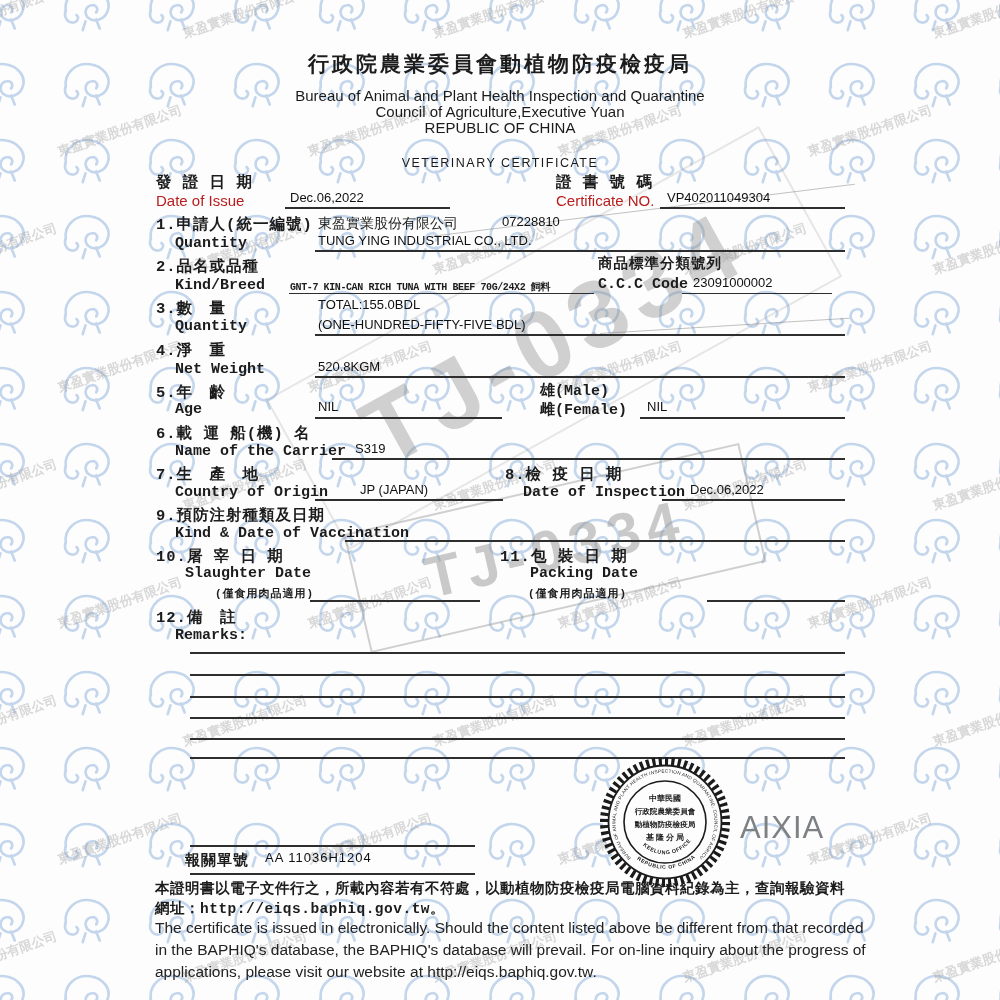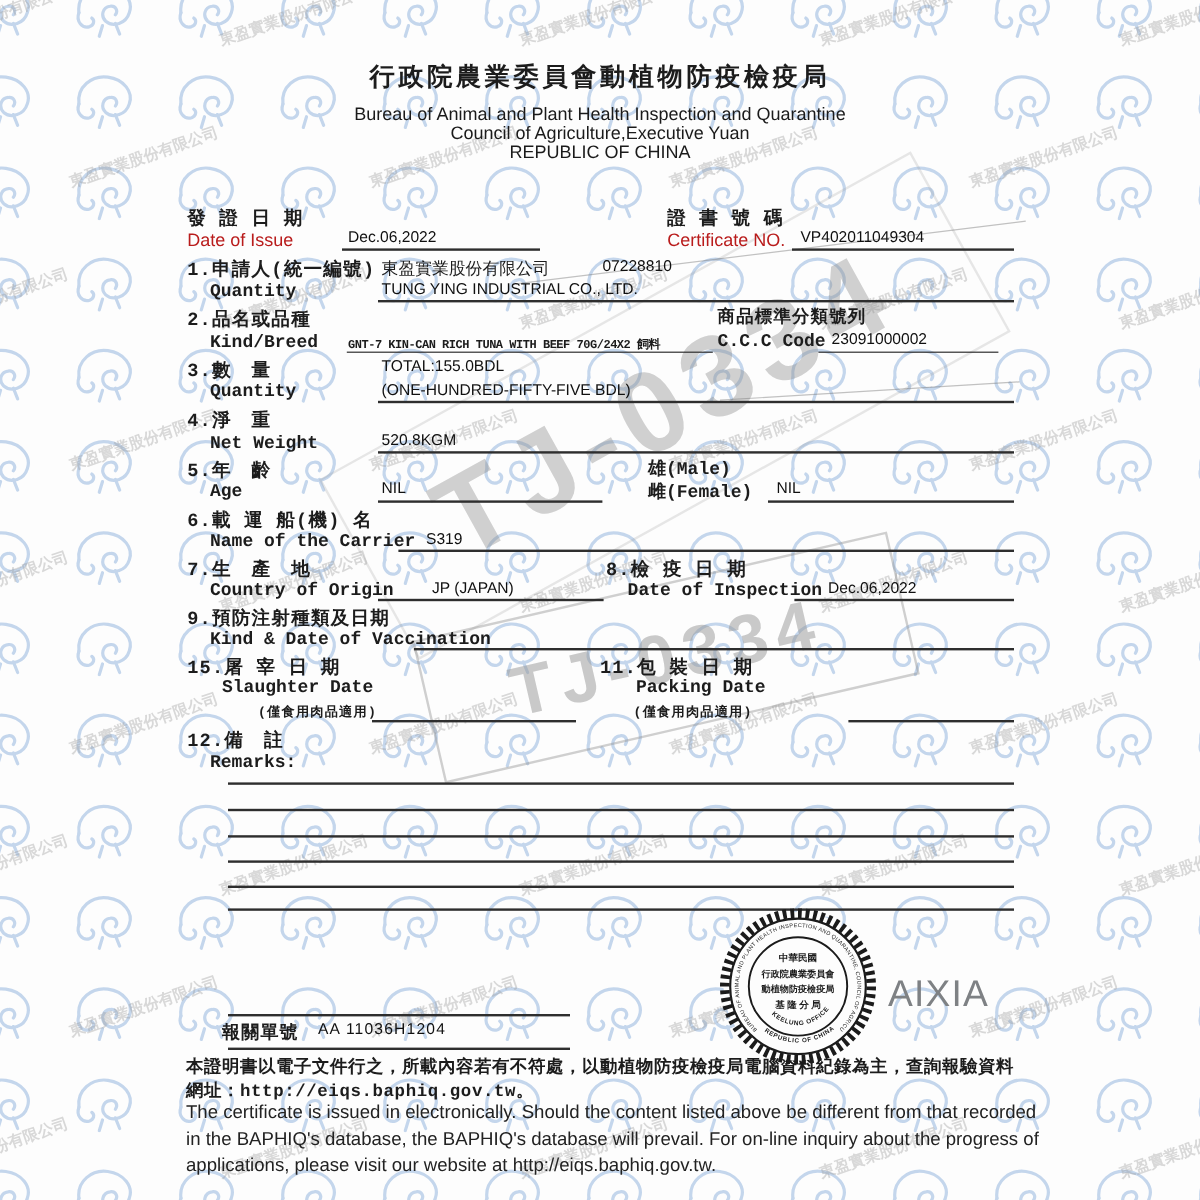--- a/index.html
+++ b/index.html
@@ -656,20 +656,21 @@
 <div class="stamp" id="stampB">TJ-0334</div>
 <div class="crease" style="left:430px;top:236px;width:428px;transform:rotate(-7deg);"></div>
 <div class="crease" style="left:600px;top:333px;width:250px;transform:rotate(-3.5deg);"></div>
 
 <div class="doc">
 
   <div class="abs zh c" id="title-zh">行政院農業委員會動植物防疫檢疫局</div>
   <div class="abs sans c" id="title-en1">Bureau of Animal and Plant Health Inspection and Quarantine</div>
   <div class="abs sans c" id="title-en2">Council of Agriculture,Executive Yuan</div>
   <div class="abs sans c" id="title-en3">REPUBLIC OF CHINA</div>
+  <div class="abs sans c" id="cert-en">VETERINARY CERTIFICATE</div>
 
   <div class="abs zh lblzh" style="left:156px;top:172px;">發 證 日 期</div>
   <div class="abs sans lblen" style="left:156px;top:192px;">Date of Issue</div>
   <div class="abs val v" style="left:290px;top:190px;">Dec.06,2022</div>
   <div class="line" style="left:285px;top:207px;width:165px;"></div>
   <div class="abs zh lblzh" style="left:556px;top:172px;">證 書 號 碼</div>
   <div class="abs sans lblen" style="left:556px;top:192px;">Certificate NO.</div>
   <div class="abs val v" style="left:667px;top:190px;">VP402011049304</div>
   <div class="line" style="left:660px;top:207px;width:185px;"></div>
 
@@ -720,21 +721,21 @@
   <div class="abs val v" style="left:360px;top:482px;">JP (JAPAN)</div>
   <div class="abs mono lblen" style="left:523px;top:484px;text-align:right;">Date of Inspection</div>
   <div class="abs val v" style="left:690px;top:482px;">Dec.06,2022</div>
   <div class="line" style="left:315px;top:499px;width:188px;"></div>
   <div class="line" style="left:662px;top:499px;width:183px;"></div>
 
   <div class="abs zh lblzh" style="left:156px;top:505px;"><span>9.</span><span>預防注射種類及日期</span></div>
   <div class="abs mono lblen" style="left:175px;top:525px;">Kind &amp; Date of Vaccination</div>
   <div class="line" style="left:345px;top:540px;width:500px;"></div>
 
-  <div class="abs zh lblzh" style="left:156px;top:546px;"><span>15.</span><span>屠 宰 日 期</span></div>
+  <div class="abs zh lblzh" style="left:156px;top:546px;"><span>10.</span><span>屠 宰 日 期</span></div>
   <div class="abs zh lblzh" style="left:500px;top:546px;"><span>11.</span><span>包 裝 日 期</span></div>
   <div class="abs mono lblen" style="left:185px;top:565px;">Slaughter Date</div>
   <div class="abs mono lblen" style="left:530px;top:565px;">Packing Date</div>
   <div class="abs zh small-note" style="left:215px;top:586px;">(僅食用肉品適用)</div>
   <div class="abs zh small-note" style="left:528px;top:586px;">(僅食用肉品適用)</div>
   <div class="line" style="left:310px;top:600px;width:170px;"></div>
   <div class="line" style="left:707px;top:600px;width:138px;"></div>
 
   <div class="abs zh lblzh" style="left:156px;top:607px;"><span>12.</span><span>備　註</span></div>
   <div class="abs mono lblen" style="left:175px;top:627px;">Remarks:</div>

